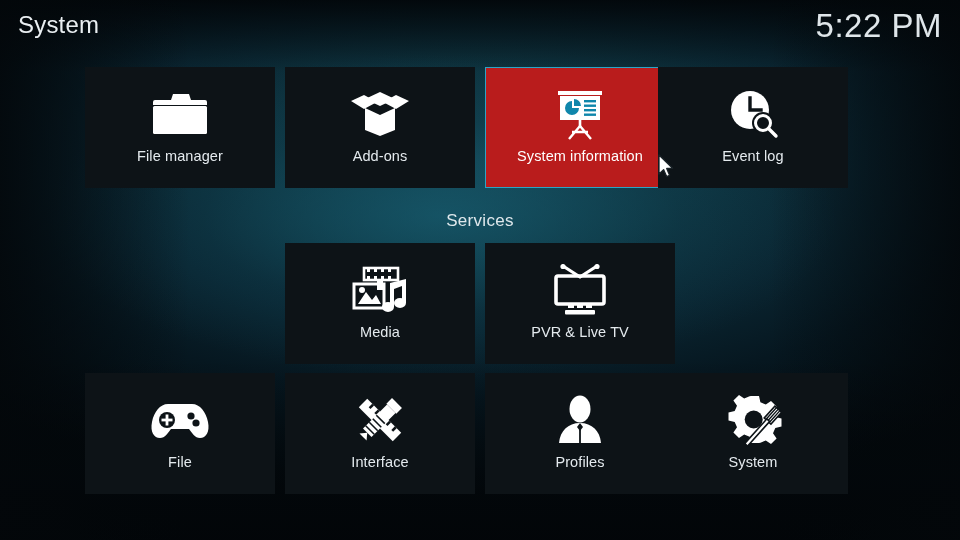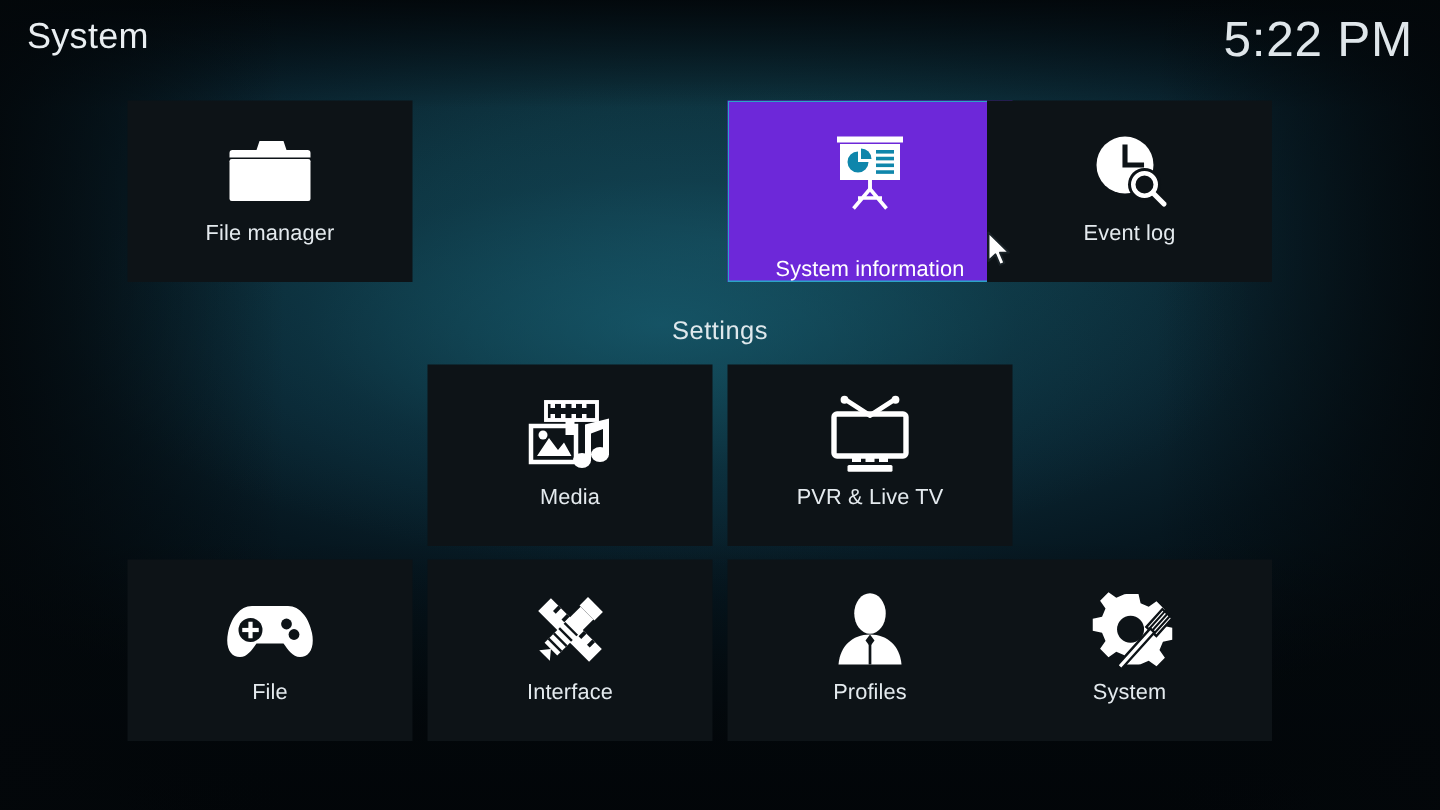--- a/index.html
+++ b/index.html
@@ -72,21 +72,21 @@
   .tile .ico {
     margin-top:17px; width:68px; height:60px;
     display:flex; align-items:center; justify-content:center;
   }
   .tile .ico svg { display:block; }
   .tile .lbl {
     margin-top:4px; font-size:14.5px; color:#e4eaee; font-weight:400;
     white-space:nowrap; letter-spacing:.1px;
   }
 
-  .tile.selected { background:#6d28d9; box-shadow:0 0 0 1px #2ba4c6 inset;justify-content:space-between; }
+  .tile.selected { background:#b91c1c; box-shadow:0 0 0 1px #2ba4c6 inset; }
   .tile.selected .lbl { color:#ffffff; }
 
   
   #section-heading {
     position:absolute; left:0; top:211px; width:960px;
     text-align:center; font-size:17px; color:#dfe8ec; font-weight:400;
     letter-spacing:.3px;
   }
 
   
@@ -114,20 +114,32 @@
   <div class="tile c0">
     <div class="ico">
       <svg width="62" height="52" viewBox="0 0 62 52">
         <path fill="#ffffff" d="M6 12 H22 L24 6 H40 L42 12 H56 A2 2 0 0 1 58 14 V17 H4 V14 A2 2 0 0 1 6 12 Z"></path>
         <rect x="4" y="18" width="54" height="28" rx="1.5" fill="#ffffff"></rect>
       </svg>
     </div>
     <div class="lbl">File manager</div>
   </div>
 
+  <div class="tile c1">
+    <div class="ico">
+      <svg width="64" height="52" viewBox="0 0 64 52">
+        <path fill="#ffffff" d="M32 4 L47 11 L32 18 L17 11 Z"></path>
+        <path fill="#ffffff" d="M3 13 L16 7 L29 14 L16 21 Z"></path>
+        <path fill="#ffffff" d="M61 13 L48 7 L35 14 L48 21 Z"></path>
+        <path fill="#ffffff" d="M17 20 L32 27 L32 48 L17 42 Z"></path>
+        <path fill="#ffffff" d="M47 20 L32 27 L32 48 L47 42 Z"></path>
+      </svg>
+    </div>
+    <div class="lbl">Add-ons</div>
+  </div>
 
   <div class="tile c2 selected">
     <div class="ico">
       <svg width="60" height="56" viewBox="0 0 60 56">
         <rect x="8" y="5" width="44" height="4" fill="#ffffff"></rect>
         <rect x="10" y="10" width="40" height="24" fill="#ffffff"></rect>
         <path fill="#0f86ab" d="M22 15 a7 7 0 1 0 7 7 h-7 Z"></path>
         <path fill="#0f86ab" d="M24 13 a7 7 0 0 1 7 7 h-7 Z"></path>
         <rect x="34" y="14" width="12" height="2.4" fill="#0f86ab"></rect>
         <rect x="34" y="18.5" width="12" height="2.4" fill="#0f86ab"></rect>
@@ -147,21 +159,21 @@
         <path d="M27 12 V24 H38" stroke="#0d1317" stroke-width="3.4" fill="none" stroke-linecap="square"></path>
         <circle cx="40" cy="37" r="11" fill="#0d1317"></circle>
         <circle cx="40" cy="37" r="7.5" fill="none" stroke="#ffffff" stroke-width="3"></circle>
         <path d="M45.5 42.5 L53 50" stroke="#ffffff" stroke-width="3.4" stroke-linecap="round"></path>
       </svg>
     </div>
     <div class="lbl">Event log</div>
   </div>
 </div>
 
-<div id="section-heading">Settings</div>
+<div id="section-heading">Services</div>
 
 <div class="row" id="row-mid">
 
 
   <div class="tile c2">
     <div class="ico">
       <svg width="64" height="54" viewBox="0 0 64 54">
         <path d="M32 14 L15 3 M32 14 L49 3" stroke="#ffffff" stroke-width="3.2" stroke-linecap="round"></path>
         <circle cx="15" cy="3.5" r="2.6" fill="#ffffff"></circle>
         <circle cx="49" cy="3.5" r="2.6" fill="#ffffff"></circle>

